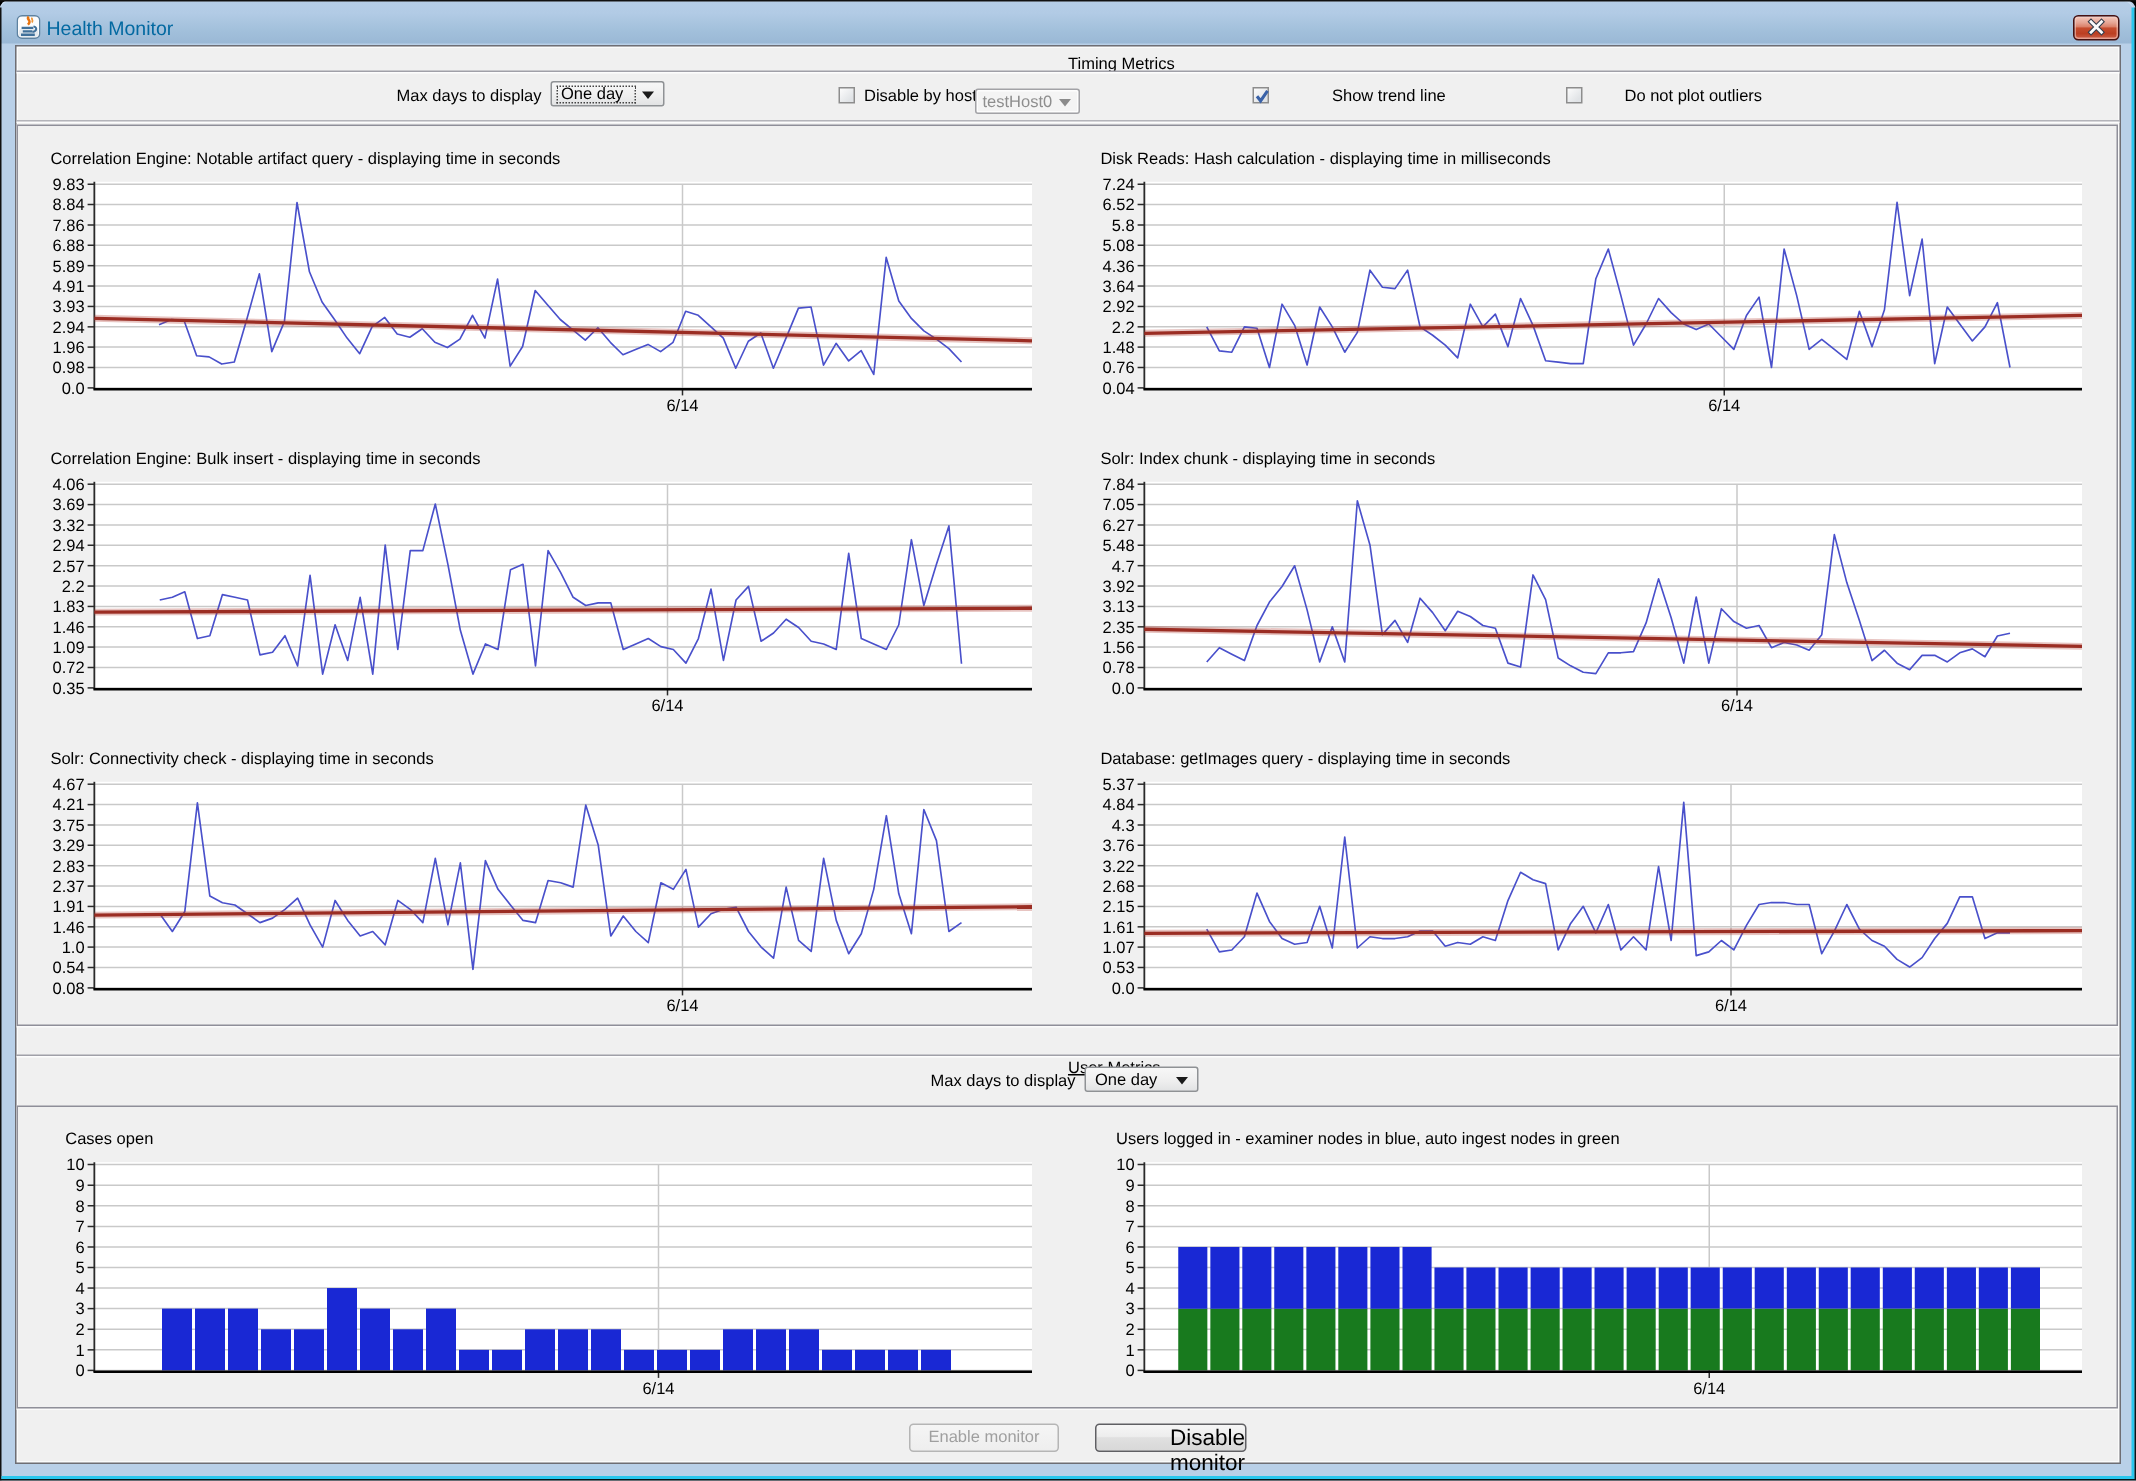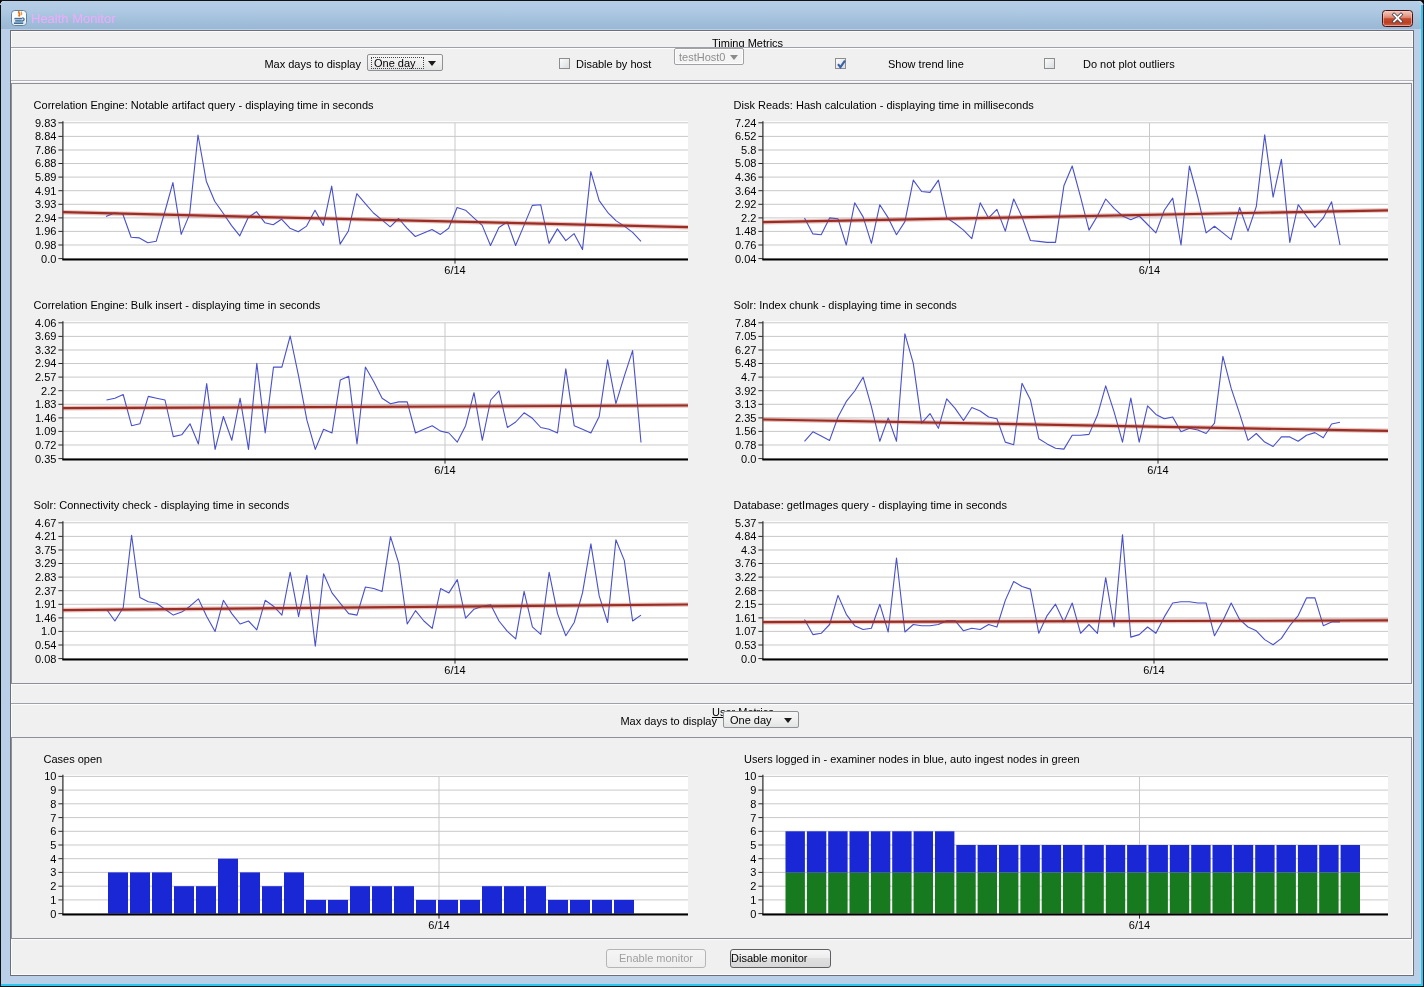--- a/index.html
+++ b/index.html
@@ -16,21 +16,21 @@
 <svg class="abs" style="left:11px;top:10px" width="16" height="16" viewBox="0 0 16 16">
 <rect x="0.5" y="0.5" width="15" height="15" rx="3.2" fill="#fbfcfd" stroke="#5e82a0" stroke-width="1"></rect>
 <rect x="1.5" y="9" width="13" height="5.6" rx="2.6" fill="#e4eaef"></rect>
 <path d="M8.2,1.2 C6.0,3.0 10.8,3.6 7.6,6.4" fill="none" stroke="#e8720c" stroke-width="1.7"></path>
 <path d="M10.6,1.8 C9.2,3.0 12.0,3.4 10.2,5.0" fill="none" stroke="#ee9537" stroke-width="1.2"></path>
 <line x1="3.4" y1="8.6" x2="11.2" y2="8.6" stroke="#40709a" stroke-width="1.5"></line>
 <line x1="4.2" y1="10.9" x2="10.6" y2="10.9" stroke="#40709a" stroke-width="1.5"></line>
 <path d="M11.3,7.6 c2.6,0.6 2.6,3.0 -0.7,3.8" fill="none" stroke="#40709a" stroke-width="1.3"></path>
 <line x1="3.0" y1="13.2" x2="12.2" y2="13.2" stroke="#40709a" stroke-width="1.6"></line>
 </svg>
-<div class="abs" style="left:31px;top:11px;font-size:13px;color:#f0abfc;">Health Monitor</div>
+<div class="abs" style="left:31px;top:11px;font-size:13px;color:#0369a1;">Health Monitor</div>
 
 <div class="abs" style="left:1382px;top:10px;width:31px;height:17px;border:1px solid #451111;border-radius:3.5px;
 background:linear-gradient(#f4c9bd 0%,#e6a493 28%,#da8069 46%,#c64c2e 51%,#bc3f22 76%,#cc6049 100%);
 box-shadow:inset 0 0 0 1px rgba(246,205,195,0.6);">
 <svg width="29" height="15">
       <path d="M11,3.5 L18,10.5 M18,3.5 L11,10.5" stroke="#39404f" stroke-width="3.3" stroke-linecap="square"></path>
 <path d="M11,3.5 L18,10.5 M18,3.5 L11,10.5" stroke="#fbfbfb" stroke-width="1.8" stroke-linecap="square"></path>
     </svg>
 </div>
 
@@ -39,21 +39,21 @@
  <div class="lbl" style="left:701px;top:6px;font-size:11px;">Timing Metrics</div>
  <div class="abs" style="left:0;top:15.5px;width:1402px;height:1px;background:#a0a0a8;box-shadow:0 1px 0 #fdfdfd;"></div>
  <div class="lbl" style="right:1052px;top:27px;">Max days to display</div>
  <div style="position:absolute;left:356px;top:23px;width:76px;height:17px;border:1px solid #8f9295;border-radius:2px;background:linear-gradient(#f7f7f7,#eeeeee 60%,#e2e3e4);">
       <div style="position:absolute;left:3px;top:2px;width:53px;height:12px;border:1px dotted #444;"></div>
       <div style="position:absolute;left:6px;top:2px;font-size:11px;color:#000000;">One day</div>
       <div style="position:absolute;right:6px;top:6px;width:0;height:0;border-left:4.5px solid transparent;border-right:4.5px solid transparent;border-top:5px solid #1a1a1a;"></div>
     </div>
  <div style="position:absolute;left:548px;top:27px;width:11px;height:11px;border:1px solid #8d8d8d;background:linear-gradient(135deg,#fcfcfc,#e0e3e6 80%);"></div>
  <div class="lbl" style="left:565px;top:27px;">Disable by host</div>
- <div style="position:absolute;left:639px;top:17px;width:70px;height:17px;border:1px solid #a2a2a6;border-radius:2px;background:#f4f4f4;box-shadow:inset 0 0 0 1px #fdfdfd;margin-left:24px;">
+ <div style="position:absolute;left:639px;top:28px;width:70px;height:17px;border:1px solid #a2a2a6;border-radius:2px;background:#f4f4f4;box-shadow:inset 0 0 0 1px #fdfdfd;">
       <div style="position:absolute;left:4px;top:2px;font-size:11px;color:#8e8e8e;">testHost0</div>
       <div style="position:absolute;right:5px;top:6px;width:0;height:0;border-left:4.5px solid transparent;border-right:4.5px solid transparent;border-top:5px solid #8b8b8b;"></div>
     </div>
  <div style="position:absolute;left:824px;top:27px;width:11px;height:11px;border:1px solid #8d8d8d;background:linear-gradient(135deg,#fcfcfc,#e0e3e6 80%);">
       <svg width="13" height="13" style="position:absolute;left:-1px;top:-1px">
         <path d="M3,6.2 L5.4,9.2 L10,2.6" fill="none" stroke="#3a62a8" stroke-width="2.1"></path>
       </svg>
     </div>
  <div class="lbl" style="left:877px;top:27px;">Show trend line</div>
  <div style="position:absolute;left:1033px;top:27px;width:11px;height:11px;border:1px solid #8d8d8d;background:linear-gradient(135deg,#fcfcfc,#e0e3e6 80%);"></div>
@@ -491,19 +491,19 @@
 <line x1="750.9" y1="36.8" x2="750.9" y2="176.6" stroke="#2a2a2a" stroke-width="1.2"></line>
 <line x1="750.3" y1="176.5" x2="1376" y2="176.5" stroke="#000000" stroke-width="1.8"></line>
 <text x="1127.5" y="191.1" text-anchor="middle" font-size="11" fill="#000000">6/14</text>
 <text x="732" y="24.8" font-size="11" fill="#000000">Users logged in - examiner nodes in blue, auto ingest nodes in green</text>
   </svg>
  </div>
 
  <div class="abs" style="left:581px;top:918px;width:100px;height:19px;border:1px solid #b5b5b5;border-radius:3px;
  background:linear-gradient(#f5f5f5,#eeeeee);color:#9f9f9f;font-size:11px;text-align:center;line-height:17px;margin-left:14px;">Enable monitor</div>
  <div class="abs" style="left:719px;top:918px;width:101px;height:19px;border:1px solid #5f5f63;border-radius:3px;
- background:linear-gradient(#f6f6f6 0%,#ededed 45%,#e0e0e0 50%,#d8d8d8 100%);color:#000;font-size:11px;text-align:left;line-height:17px;">Disable monitor</div>
+ background:linear-gradient(#f6f6f6 0%,#ededed 45%,#e0e0e0 50%,#d8d8d8 100%);color:#000;font-size:15px;text-align:right;line-height:17px;">Disable monitor</div>
 </div>
 
 <div class="abs" style="left:1px;top:983.6px;width:1422px;height:2px;background:#2ac7ee;"></div>
 <div class="abs" style="left:0;top:985.6px;width:1424px;height:1.4px;background:#06161a;"></div>
 <div class="abs" style="left:1420.8px;top:5px;width:1.8px;height:979px;background:#2ac7ee;"></div>
 <div class="abs" style="left:1422.6px;top:5px;width:1.4px;height:981px;background:#06161a;"></div>
 
 </body></html>

